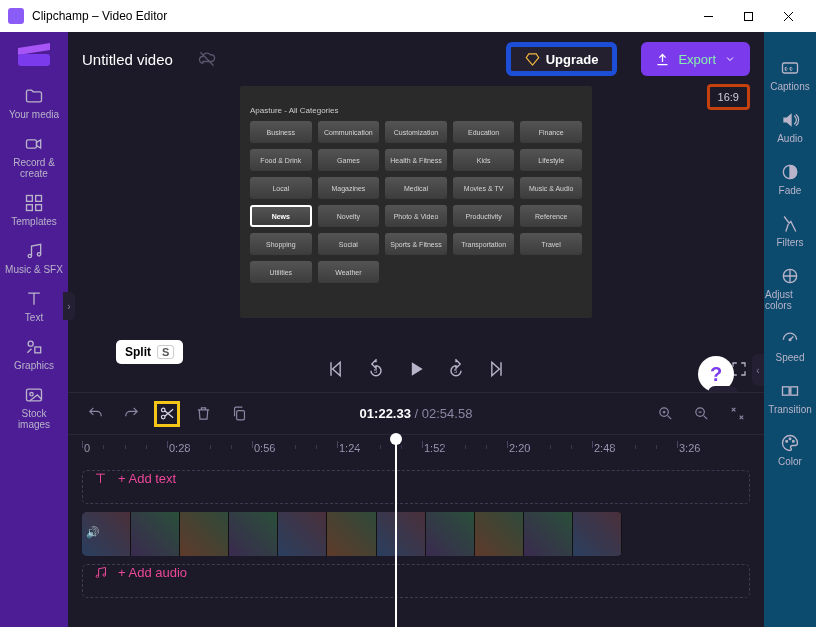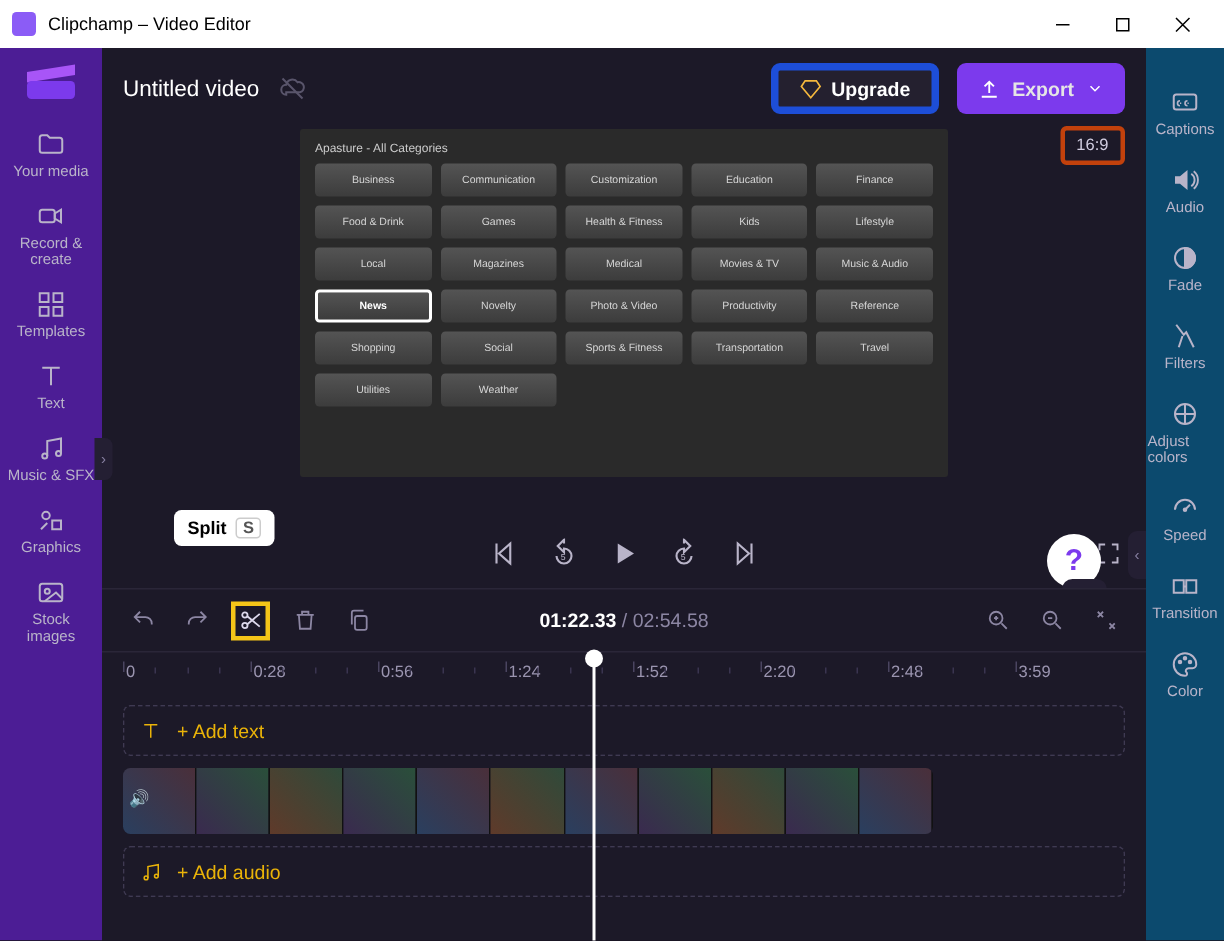--- a/index.html
+++ b/index.html
@@ -11,29 +11,29 @@
   .shell{display:flex;height:595px;}
   .leftbar{width:68px;background:#4c1d95;display:flex;flex-direction:column;align-items:center;padding-top:8px;gap:2px;}
   .brand{width:36px;height:28px;margin-bottom:10px;}
   .lbitem{width:60px;display:flex;flex-direction:column;align-items:center;gap:3px;padding:6px 0;color:#b9b4c9;font-size:10px;cursor:pointer;}
   .lbitem svg{width:20px;height:20px;}
   .lbitem span{text-align:center;line-height:1.1}
   .rightbar{width:52px;background:#0c4a6e;display:flex;flex-direction:column;align-items:center;padding-top:20px;gap:6px;}
   .rbitem{width:50px;display:flex;flex-direction:column;align-items:center;gap:3px;padding:6px 0;color:#b9b4c9;font-size:10px;cursor:pointer;}
   .rbitem svg{width:20px;height:20px;}
   .main{flex:1;display:flex;flex-direction:column;background:#1c1928;}
-  .header{height:54px;display:flex;align-items:center;padding:0 14px;gap:12px;}
+  .header{height:54px;display:flex;align-items:center;padding:0 14px;gap:24px;}
   .vtitle{font-size:15px;color:#fff}
   .cloud{opacity:.55}
   .hgap{flex:1}
   .btn-upgrade{height:34px;padding:0 14px;border:5px solid #1d4ed8;border-radius:6px;background:#24202f;display:flex;align-items:center;gap:6px;font-size:13px;font-weight:600;color:#fff;cursor:pointer;}
-  .btn-export{height:34px;padding:0 14px;border:none;border-radius:6px;background:#7c3aed;color:#e5e5e5;display:flex;align-items:center;gap:8px;font-size:13px;font-weight:700;cursor:pointer;text-align:center;}
+  .btn-export{height:34px;padding:0 14px;border:none;border-radius:6px;background:#7c3aed;color:#86efac;display:flex;align-items:center;gap:8px;font-size:13px;font-weight:400;cursor:pointer;text-align:center;}
   .preview{height:260px;display:flex;align-items:flex-start;justify-content:center;position:relative;padding-top:0;}
   .aspect{position:absolute;right:14px;top:-2px;border:3px solid #c2410c;border-radius:4px;padding:4px 8px;font-size:11px;color:#d1cde0;cursor:pointer;}
-  .pv{width:432px;height:232px;background:#2a2a2a;border-radius:2px;padding:8px 10px;}
+  .pv{width:352px;height:232px;background:#2a2a2a;border-radius:2px;padding:20px 10px;}
   .pvhead{font-size:8px;color:#ccc;margin-bottom:6px;}
   .grid{display:grid;grid-template-columns:repeat(5,1fr);gap:6px;}
   .cell{height:22px;background:linear-gradient(#545454,#3c3c3c);border-radius:3px;display:flex;align-items:center;justify-content:center;font-size:7px;color:#d6d6d6;}
   .cell.sel{border:2px solid #fff;font-weight:600;color:#fff}
   .controls{height:46px;display:flex;align-items:center;padding:0 14px;gap:8px;position:relative;}
   .tooltip{position:absolute;left:48px;top:-6px;background:#fff;color:#000;padding:5px 9px;border-radius:5px;font-size:12px;display:flex;align-items:center;gap:6px;font-weight:600;}
   .tooltip .kbd{border:1px solid #ccc;border-radius:3px;padding:0 4px;font-size:11px;color:#555}
   .tooltip:after{content:"";position:absolute;bottom:-5px;left:20px;border:5px solid transparent;border-top-color:#fff}
   .pctrls{display:flex;align-items:center;gap:20px;position:absolute;left:50%;transform:translateX(-50%);}
   .pctrls svg{width:20px;height:20px;color:#b9b4c9}
@@ -49,21 +49,21 @@
   .tc b{color:#fff;font-weight:700}
   .tc span{color:#8c86a3}
   .toolbar .rgroup{position:absolute;right:14px;display:flex;gap:10px;}
   .ruler{height:30px;position:relative;border-top:1px solid #2a2638;font-size:11px;color:#9b95b0;background:#1c1928;}
   .ruler .lbl{position:absolute;top:7px;transform:translateX(-4px);}
   .ruler .tick{position:absolute;top:6px;width:1px;height:7px;background:#4a4560;}
   .ruler .minit{position:absolute;top:10px;width:1px;height:4px;background:#3a3550;}
   .playhead{position:absolute;top:0;width:2px;background:#fff;z-index:10;}
   .playhead .knob{position:absolute;top:-1px;left:-5px;width:12px;height:12px;background:#fff;border-radius:50%;}
   .tracks{flex:1;background:#1c1928;padding:6px 14px 6px 14px;position:relative;}
-  .track{height:34px;border:1px dashed #3f3a52;border-radius:5px;margin-bottom:8px;display:flex;align-items:center;padding-left:10px;gap:10px;color:#eab308;font-size:13px;}
+  .track{height:34px;border:1px dashed #3f3a52;border-radius:5px;margin-bottom:8px;display:flex;padding-left:10px;gap:10px;color:#ec4899;font-size:13px;}
   .track svg{width:15px;height:15px}
   .vclip{height:44px;border-radius:5px;margin-bottom:8px;display:flex;overflow:hidden;}
   .vclip .thumb{flex:1;background:#333;border-right:1px solid #111;position:relative}
   .vclip .thumb:nth-child(odd){background:linear-gradient(45deg,#2a3f5f,#4a2f3a)}
   .vclip .thumb:nth-child(even){background:linear-gradient(45deg,#3a2a4f,#2a4f3a)}
   .vclip .thumb:nth-child(3n){background:linear-gradient(45deg,#5f3a2a,#2f4a3a)}
   .vclip .vol{position:absolute;left:4px;top:14px;color:#fff;font-size:11px}
   .moremenu{position:absolute;right:-5px;top:-14px;width:30px;height:16px;background:#241f33;border-radius:7px;display:flex;align-items:center;justify-content:center;color:#867fa0;font-size:9px}
 </style>
 </head>
@@ -112,31 +112,31 @@
       <svg viewBox="0 0 24 24" fill="none" stroke="currentColor" stroke-width="1.6">
           <rect x="3" y="3" width="7" height="7"></rect>
           <rect x="14" y="3" width="7" height="7"></rect>
           <rect x="3" y="14" width="7" height="7"></rect>
           <rect x="14" y="14" width="7" height="7"></rect>
         </svg>
       <span>Templates</span>
     </div>
     <div class="lbitem">
       <svg viewBox="0 0 24 24" fill="none" stroke="currentColor" stroke-width="1.6">
-          <path d="M5 5h14M12 5v14"></path>
-        </svg>
-      <span>Text</span>
-    </div>
-    <div class="lbitem">
-      <svg viewBox="0 0 24 24" fill="none" stroke="currentColor" stroke-width="1.6">
           <path d="M9 18V6l11-2v12"></path>
           <circle cx="7" cy="18" r="2"></circle>
           <circle cx="18" cy="16" r="2"></circle>
         </svg>
       <span>Music &amp; SFX</span>
+    </div>
+    <div class="lbitem">
+      <svg viewBox="0 0 24 24" fill="none" stroke="currentColor" stroke-width="1.6">
+          <path d="M5 5h14M12 5v14"></path>
+        </svg>
+      <span>Text</span>
     </div>
     <div class="lbitem">
       <svg viewBox="0 0 24 24" fill="none" stroke="currentColor" stroke-width="1.6">
           <circle cx="8" cy="8" r="3"></circle>
           <rect x="13" y="12" width="7" height="7"></rect>
           <path d="M4 19l5-5"></path>
         </svg>
       <span>Graphics</span>
     </div>
     <div class="lbitem">
@@ -327,21 +327,21 @@
         <div class="lbl" style="left: 445px;">2:20</div>
         <div class="minit" style="left: 460.25px;"></div>
         <div class="minit" style="left: 481.5px;"></div>
         <div class="minit" style="left: 502.75px;"></div>
         <div class="tick" style="left: 524px;"></div>
         <div class="lbl" style="left: 530px;">2:48</div>
         <div class="minit" style="left: 545.25px;"></div>
         <div class="minit" style="left: 566.5px;"></div>
         <div class="minit" style="left: 587.75px;"></div>
         <div class="tick" style="left: 609px;"></div>
-        <div class="lbl" style="left: 615px;">3:59</div>
+        <div class="lbl" style="left: 615px;">3:26</div>
       </div>
 
     <div class="tracks">
       <div class="playhead" style="left:327px;top:-30px;height:210px;">
           <div class="knob"></div>
         </div>
       <div class="track">
         <svg viewBox="0 0 24 24" fill="none" stroke="currentColor" stroke-width="1.6">
             <path d="M5 5h14M12 5v14"></path>
           </svg>

